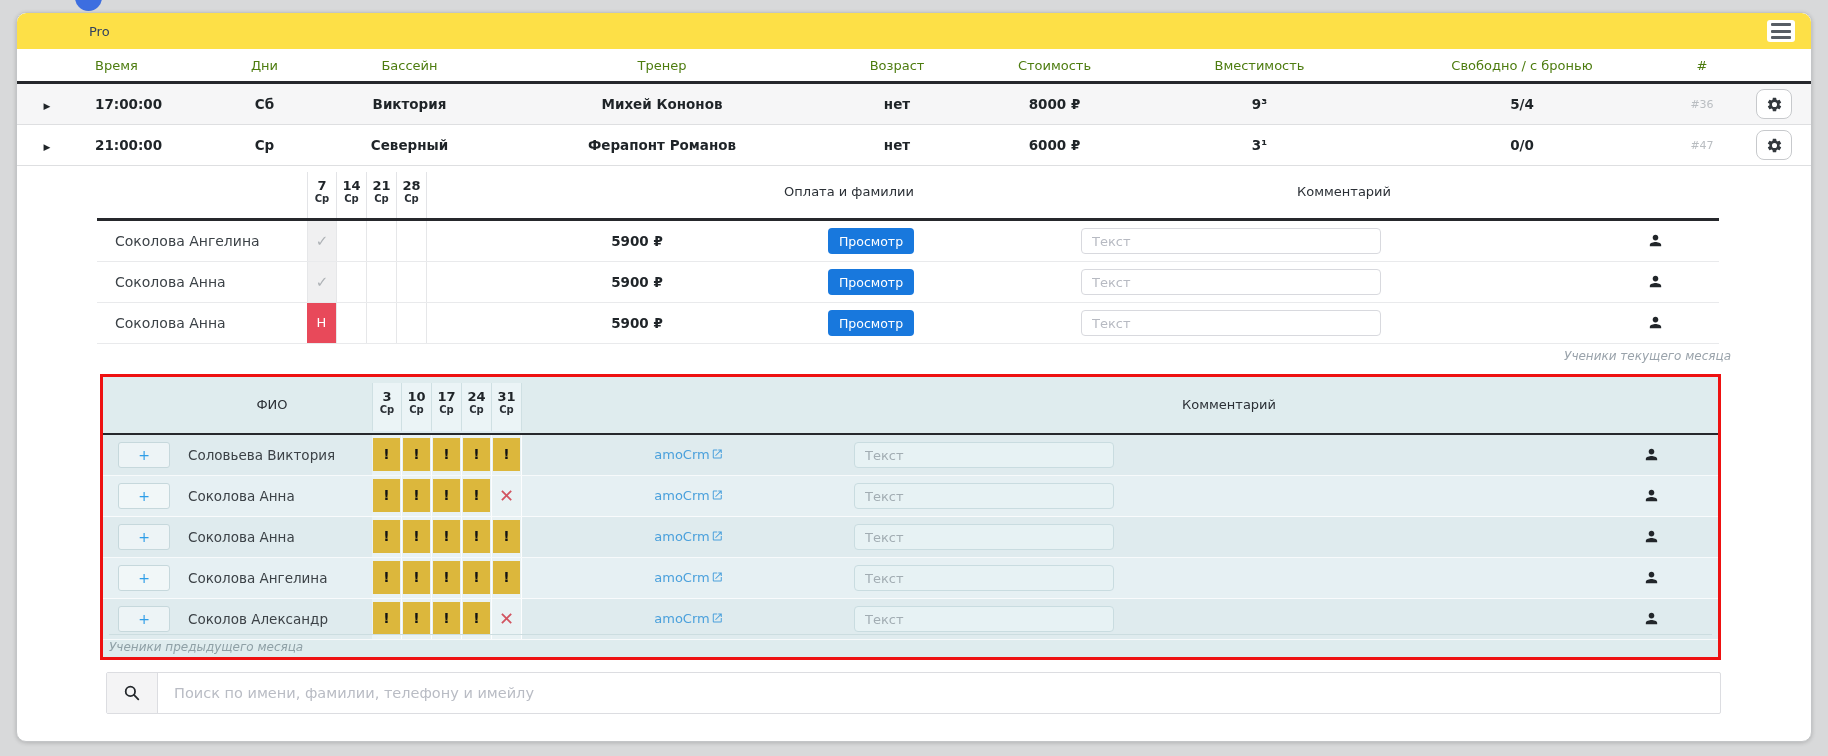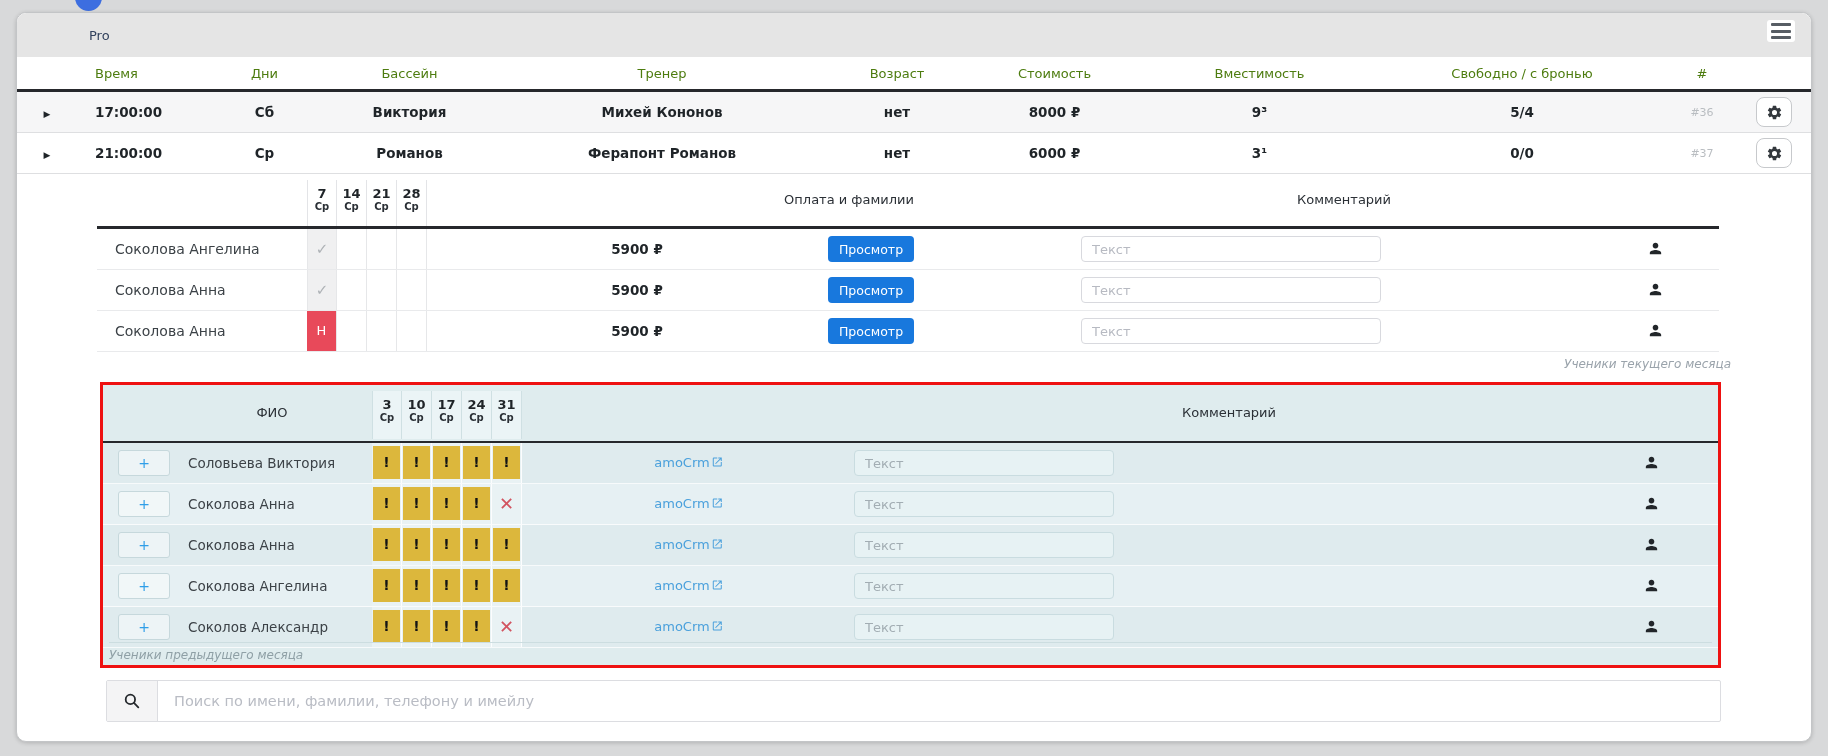--- a/index.html
+++ b/index.html
@@ -2,21 +2,21 @@
 <html><head>
 <meta charset="utf-8">
 <style>
   html,body{margin:0;padding:0}
   .page{position:relative;width:1828px;height:756px;background:#d8d9da;overflow:hidden;
         font-family:"DejaVu Sans","Liberation Sans",sans-serif;color:#2b3036}
   .blue-dot{position:absolute;left:75px;top:-16px;width:27px;height:27px;border-radius:50%;background:#3d6ee0}
   .card{position:absolute;left:16px;top:12px;width:1794px;height:728px;background:#fff;
         border:1px solid #c3c5c7;border-radius:10px;box-shadow:0 1px 4px rgba(0,0,0,.18);overflow:hidden}
   
-  .topbar{height:44px;background:#e5e5e5;border-radius:9px 9px 0 0;display:flex;align-items:center;position:relative}
+  .topbar{height:36px;background:#fde047;border-radius:9px 9px 0 0;display:flex;align-items:center;position:relative}
   .pro{margin-left:72px;font-size:13px;color:#33435e}
   .menu-btn{position:absolute;right:16px;top:7px;width:28px;height:22px;background:#fff;border:none;border-radius:3px;
             padding:3px 4px;display:flex;flex-direction:column;justify-content:space-between;cursor:pointer;box-sizing:border-box}
   .menu-btn i{display:block;height:3px;background:#575d64;border-radius:1px}
   
   .grid{display:grid;grid-template-columns:60px 130px 115px 175px 330px 140px 175px 235px 290px 70px 1fr;align-items:center}
   .sched-h{height:32px;border-bottom:3px solid #26282c;font-size:13px;color:#4d7c0f}
   .srow{height:40px;border-bottom:1px solid #dedfe1;font-size:13.5px;cursor:pointer}
   .srow.alt{background:#f6f6f7}
   .c{text-align:center}
@@ -131,27 +131,27 @@
    <div class="c"><button class="gear-btn">
               <svg width="17" height="17" viewBox="0 0 24 24">
                 <path fill="#33383d" d="M19.14 12.94c.04-.3.06-.61.06-.94 0-.32-.02-.64-.07-.94l2.03-1.58a.49.49 0 0 0 .12-.61l-1.92-3.32a.49.49 0 0 0-.59-.22l-2.39.96c-.5-.38-1.03-.7-1.62-.94l-.36-2.54a.48.48 0 0 0-.48-.41h-3.84c-.24 0-.43.17-.47.41l-.36 2.54c-.59.24-1.13.57-1.62.94l-2.39-.96a.48.48 0 0 0-.59.22L2.74 8.87c-.12.21-.08.47.12.61l2.03 1.58c-.05.3-.09.63-.09.94s.02.64.07.94l-2.03 1.58a.49.49 0 0 0-.12.61l1.92 3.32c.12.22.37.29.59.22l2.39-.96c.5.38 1.03.7 1.62.94l.36 2.54c.05.24.24.41.48.41h3.84c.24 0 .44-.17.47-.41l.36-2.54c.59-.24 1.13-.56 1.62-.94l2.39.96c.22.08.47 0 .59-.22l1.92-3.32c.12-.22.07-.47-.12-.61l-2.01-1.58zM12 15.6A3.6 3.6 0 1 1 12 8.4a3.6 3.6 0 0 1 0 7.2z"></path>
               </svg>
             </button></div>
   </div>
         <div class="srow grid">
    <div class="c"><span class="tri">▶</span></div>
    <div class="tL b">21:00:00</div>
    <div class="c b">Ср</div>
-   <div class="c b">Романов</div>
+   <div class="c b">Северный</div>
    <div class="c b">Ферапонт Романов</div>
    <div class="c b">нет</div>
    <div class="c b">6000 ₽</div>
    <div class="c b">3¹</div>
    <div class="c b">0/0</div>
-   <div class="c numcell">#37</div>
+   <div class="c numcell">#47</div>
    <div class="c"><button class="gear-btn">
               <svg width="17" height="17" viewBox="0 0 24 24">
                 <path fill="#33383d" d="M19.14 12.94c.04-.3.06-.61.06-.94 0-.32-.02-.64-.07-.94l2.03-1.58a.49.49 0 0 0 .12-.61l-1.92-3.32a.49.49 0 0 0-.59-.22l-2.39.96c-.5-.38-1.03-.7-1.62-.94l-.36-2.54a.48.48 0 0 0-.48-.41h-3.84c-.24 0-.43.17-.47.41l-.36 2.54c-.59.24-1.13.57-1.62.94l-2.39-.96a.48.48 0 0 0-.59.22L2.74 8.87c-.12.21-.08.47.12.61l2.03 1.58c-.05.3-.09.63-.09.94s.02.64.07.94l-2.03 1.58a.49.49 0 0 0-.12.61l1.92 3.32c.12.22.37.29.59.22l2.39-.96c.5.38 1.03.7 1.62.94l.36 2.54c.05.24.24.41.48.41h3.84c.24 0 .44-.17.47-.41l.36-2.54c.59-.24 1.13-.56 1.62-.94l2.39.96c.22.08.47 0 .59-.22l1.92-3.32c.12-.22.07-.47-.12-.61l-2.01-1.58zM12 15.6A3.6 3.6 0 1 1 12 8.4a3.6 3.6 0 0 1 0 7.2z"></path>
               </svg>
             </button></div>
   </div>
       </div>
 
     <div class="cm">
       <div class="cm-h">

